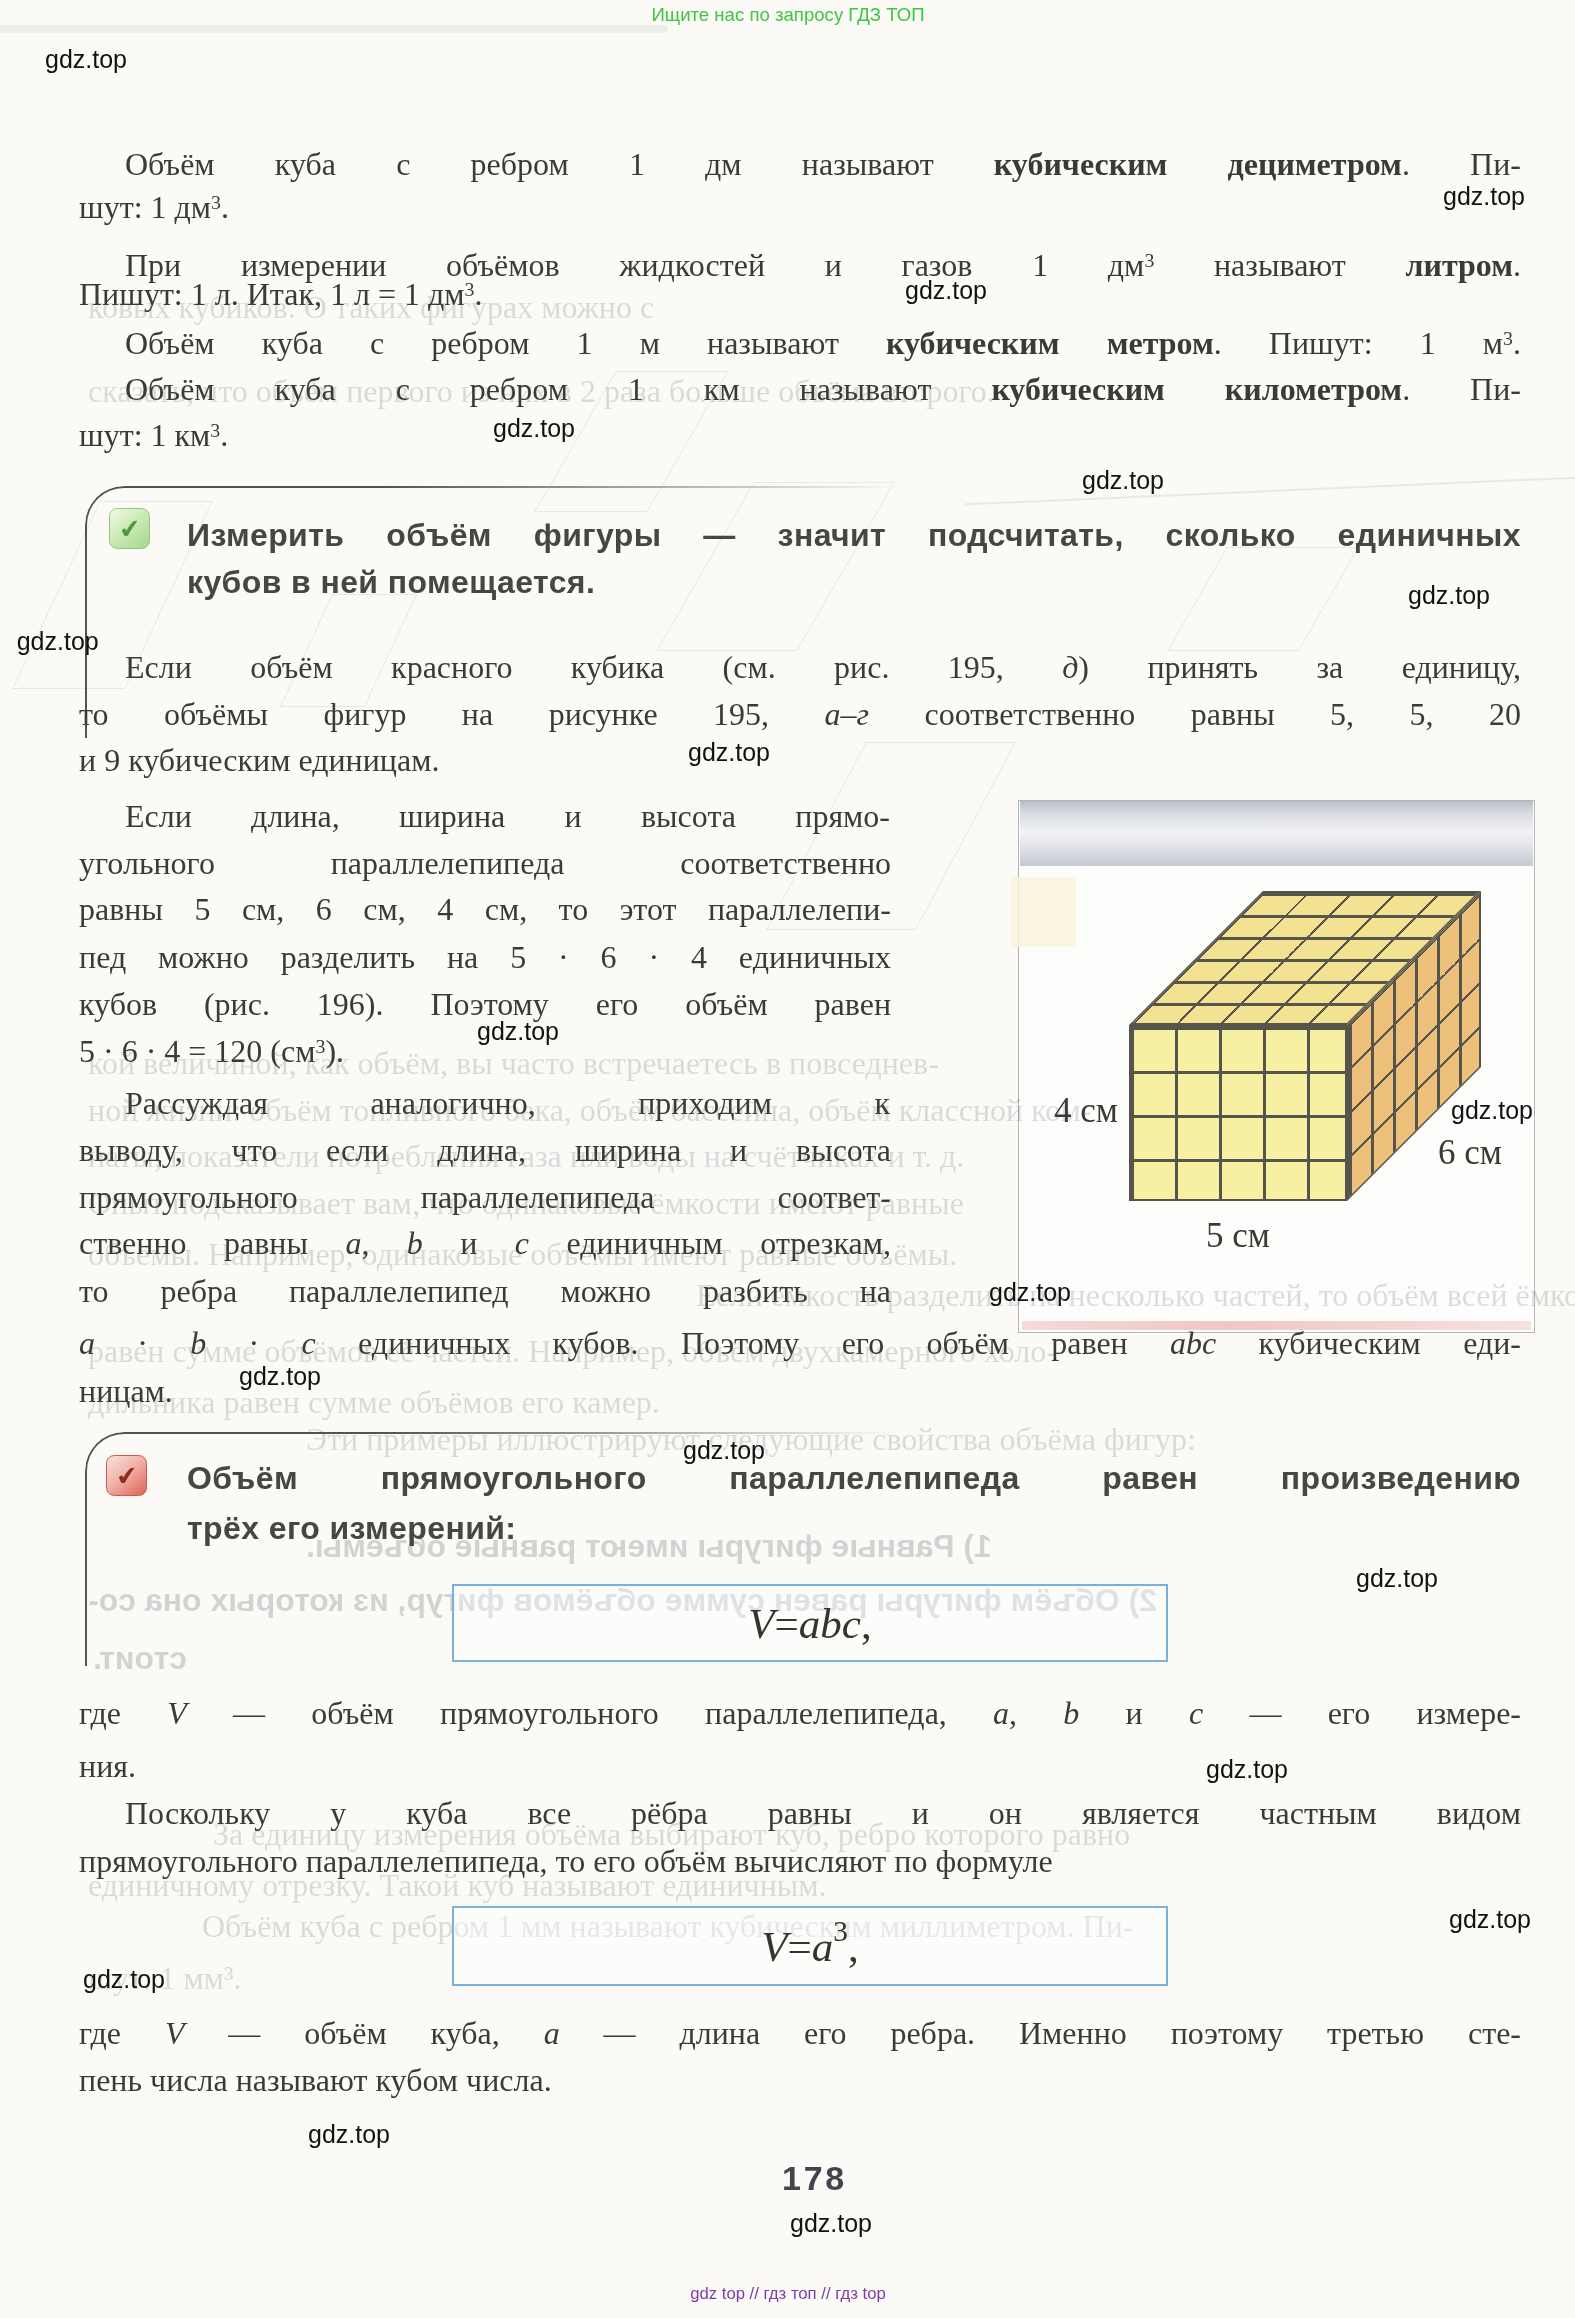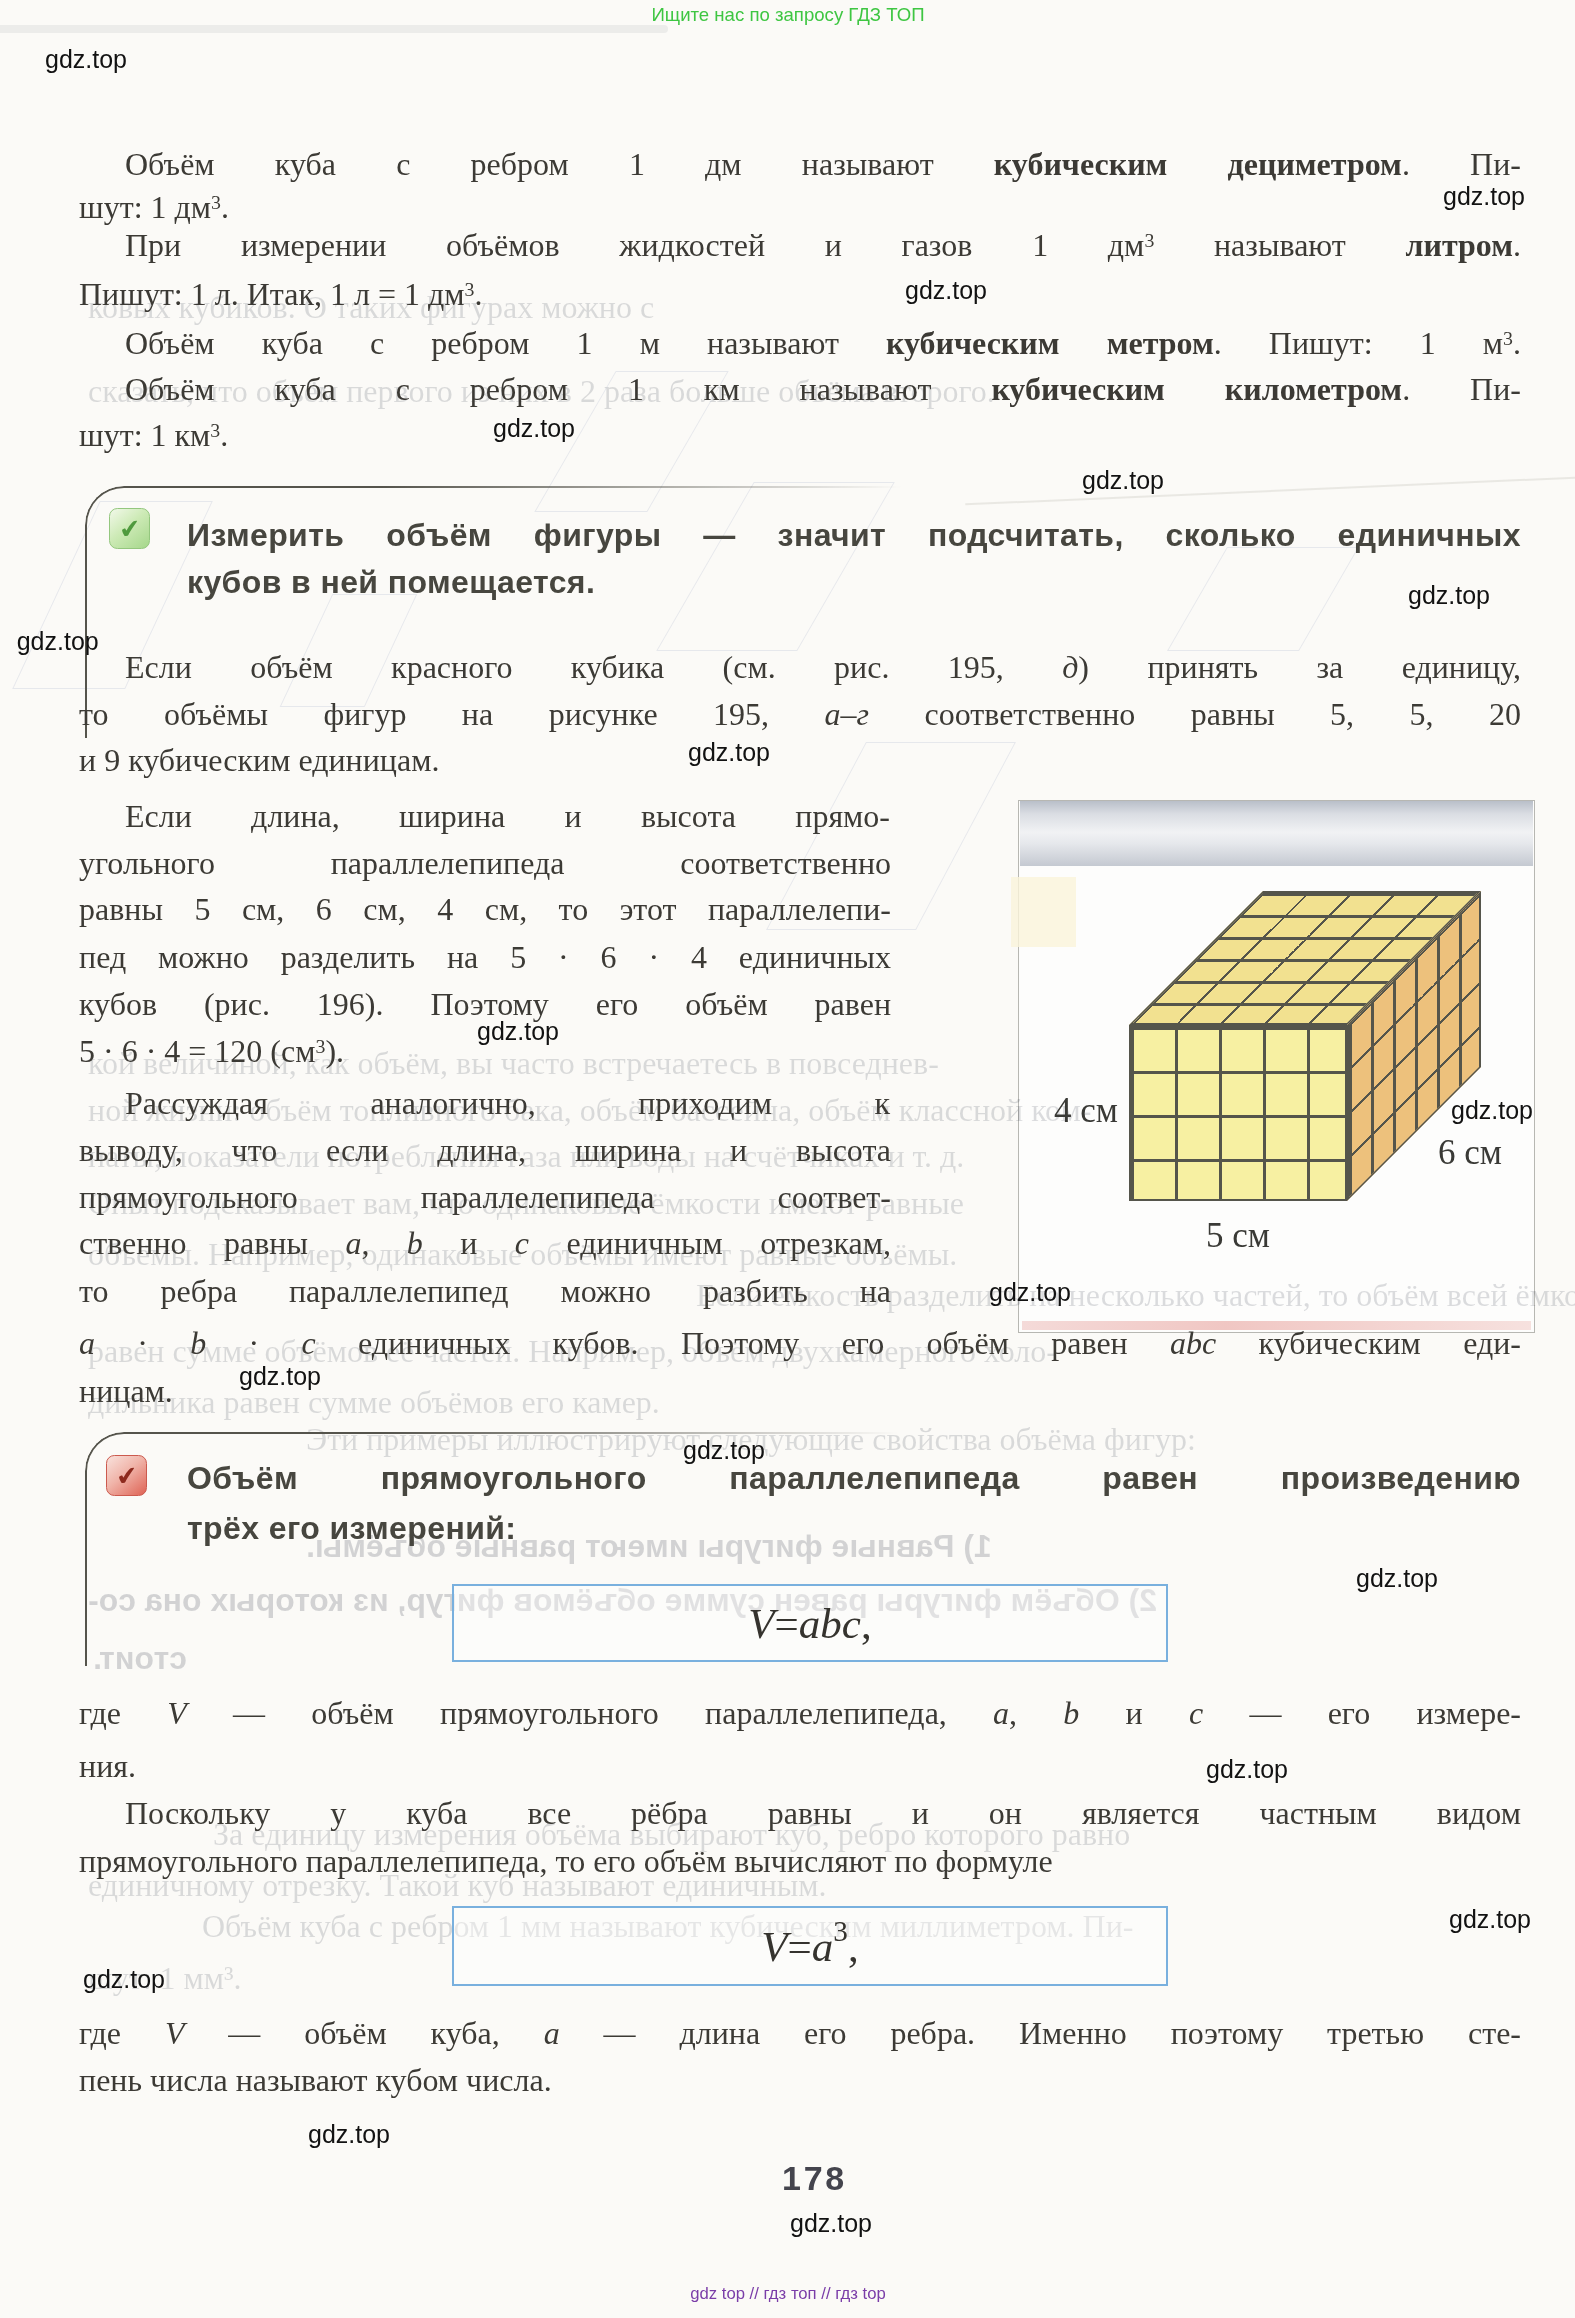--- a/index.html
+++ b/index.html
@@ -155,21 +155,21 @@
   <div class="face face-top"></div>
   <div class="face face-right"></div>
   <div class="face face-front"></div>
   <div class="fig-label lbl-4">4 см</div>
   <div class="fig-label lbl-6">6 см</div>
   <div class="fig-label lbl-5">5 см</div>
 
   <div id="text-layer">
       <div class="line " style="left: 125px; top: 146px; width: 1396px;"><span>Объём куба с ребром 1 дм называют </span><span class="b">кубическим дециметром</span><span>. Пи-</span></div>
       <div class="line last" style="left: 79px; top: 189px;"><span>шут: 1 дм</span><span class="sup">3</span><span>.</span></div>
-      <div class="line " style="left: 125px; top: 227px; width: 1396px;"><span>При измерении объёмов жидкостей и газов 1 дм</span><span class="sup">3</span><span> называют </span><span class="b">литром</span><span>.</span></div>
+      <div class="line " style="left: 125px; top: 247px; width: 1396px;"><span>При измерении объёмов жидкостей и газов 1 дм</span><span class="sup">3</span><span> называют </span><span class="b">литром</span><span>.</span></div>
       <div class="line last" style="left: 79px; top: 276px;"><span>Пишут: 1 л. Итак, 1 л = 1 дм</span><span class="sup">3</span><span>.</span></div>
       <div class="line " style="left: 125px; top: 325px; width: 1396px;"><span>Объём куба с ребром 1 м называют </span><span class="b">кубическим метром</span><span>. Пишут: 1 м</span><span class="sup">3</span><span>.</span></div>
       <div class="line " style="left: 125px; top: 371px; width: 1396px;"><span>Объём куба с ребром 1 км называют </span><span class="b">кубическим километром</span><span>. Пи-</span></div>
       <div class="line last" style="left: 79px; top: 417px;"><span>шут: 1 км</span><span class="sup">3</span><span>.</span></div>
       <div class="line bold" style="left: 187px; top: 517px; width: 1334px;"><span>Измерить объём фигуры — значит подсчитать, сколько единичных</span></div>
       <div class="line bold last" style="left: 187px; top: 564px;"><span>кубов в ней помещается.</span></div>
       <div class="line " style="left: 125px; top: 649px; width: 1396px;"><span>Если объём красного кубика (см. рис. 195, </span><span class="i">д</span><span>) принять за единицу,</span></div>
       <div class="line " style="left: 79px; top: 696px; width: 1442px;"><span>то объёмы фигур на рисунке 195, </span><span class="i">а–г</span><span> соответственно равны 5, 5, 20</span></div>
       <div class="line last" style="left: 79px; top: 742px;"><span>и 9 кубическим единицам.</span></div>
       <div class="line " style="left: 125px; top: 798px; width: 765px;"><span>Если длина, ширина и высота прямо-</span></div>

